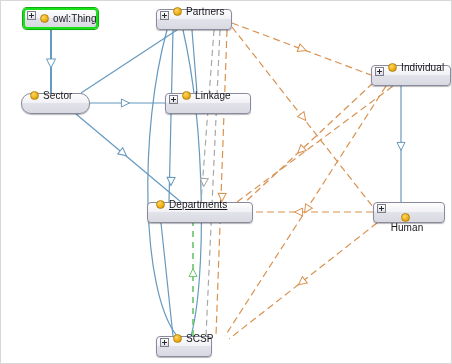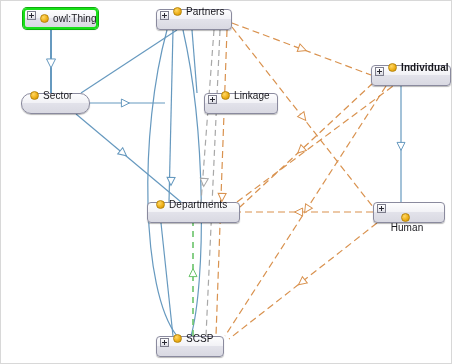--- a/index.html
+++ b/index.html
@@ -139,44 +139,44 @@
       <div class="node selected" style="left: 22px; top: 7px; width: 75px;">
         <span class="expander"></span>
         <span class="dot"></span>
         <span class="label">owl:Thing</span>
       </div>
       <div class="node" style="left: 155px; top: 8px; width: 76px;">
         <span class="expander"></span>
         <span class="dot"></span>
         <span class="label">Partners</span>
       </div>
-      <div class="node" style="left: 370px; top: 64px; width: 80px; font-weight: bold;">
+      <div class="node" style="left: 370px; top: 64px; width: 80px;">
         <span class="expander"></span>
         <span class="dot"></span>
         <span class="label">Individual</span>
       </div>
       <div class="node" style="left: 20px; top: 92px; width: 69px; border-radius: 10px;">
         <span style="width: 4px; flex: 0 0 auto;"></span>
         <span class="dot"></span>
         <span class="label">Sector</span>
       </div>
-      <div class="node" style="left: 164px; top: 92px; width: 74px; margin-left: 39px;">
+      <div class="node" style="left: 164px; top: 92px; width: 86px;">
         <span class="expander"></span>
         <span class="dot"></span>
         <span class="label">Linkage</span>
       </div>
-      <div class="node" style="left: 146px; top: 201px; width: 93px;">
+      <div class="node" style="left: 146px; top: 201px; width: 106px; text-decoration: underline;">
         <span style="width: 4px; flex: 0 0 auto;"></span>
         <span class="dot"></span>
         <span class="label">Departments</span>
       </div>
       <div class="node" style="left: 372px; top: 201px; width: 72px; flex-direction: column;">
         <span class="expander"></span>
         <span class="dot"></span>
         <span class="label">Human</span>
       </div>
-      <div class="node" style="left: 155px; top: 335px; width: 68px;">
+      <div class="node" style="left: 155px; top: 335px; width: 56px;">
         <span class="expander"></span>
         <span class="dot"></span>
         <span class="label">SCSP</span>
       </div>
     </div>
 </div>
 
 </body></html>

